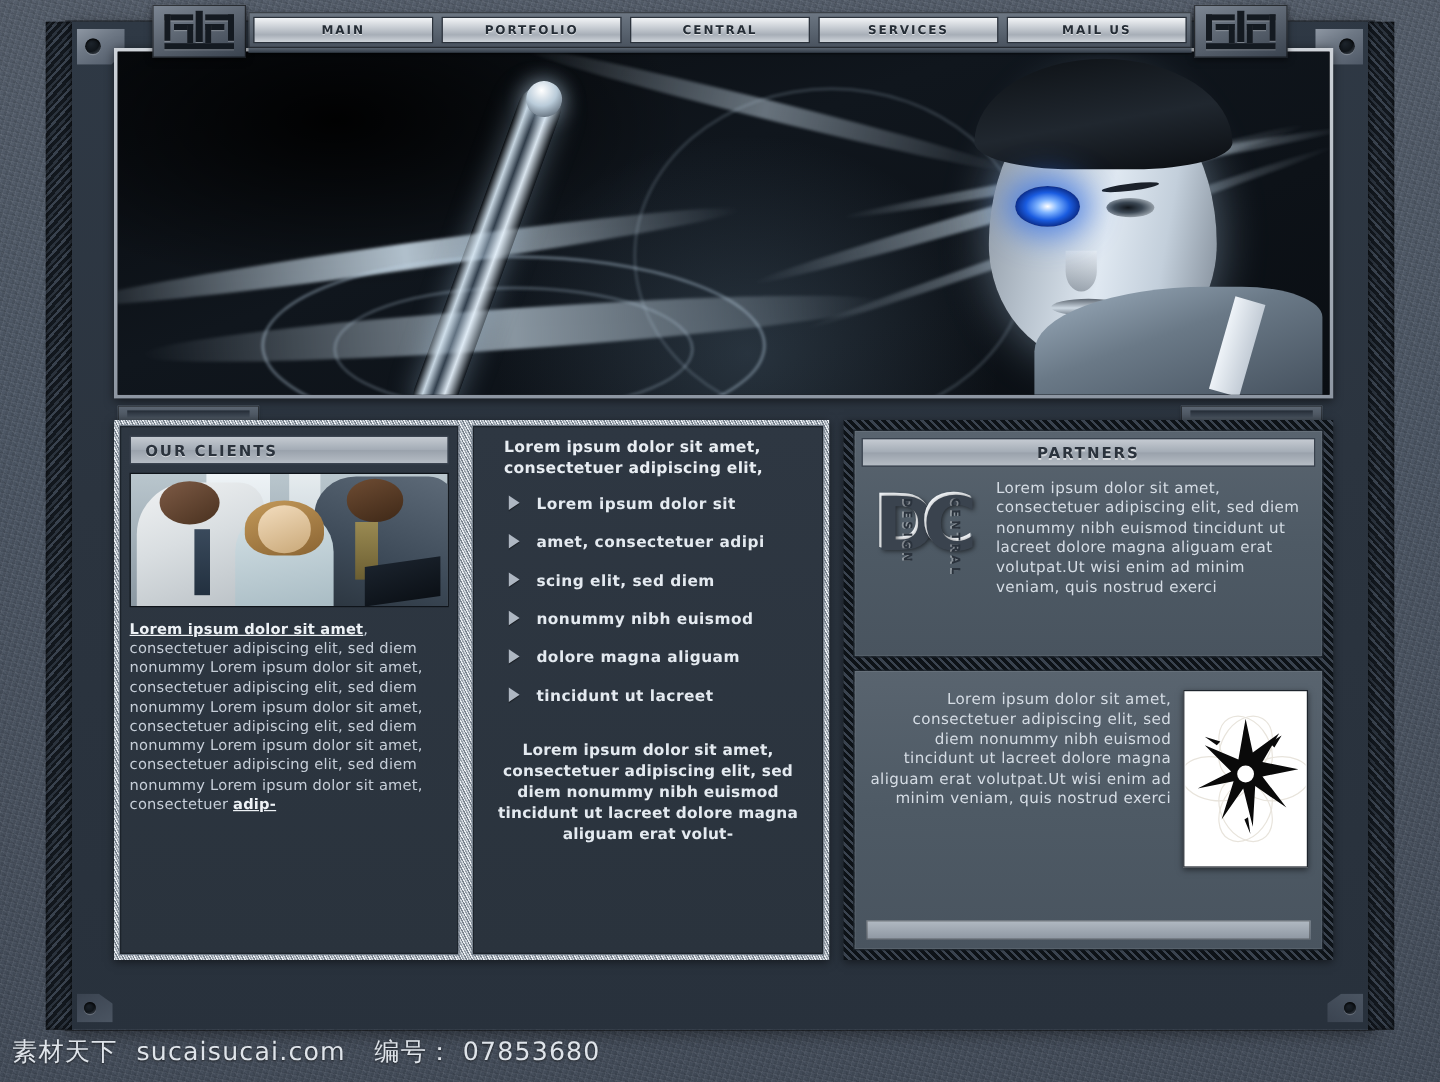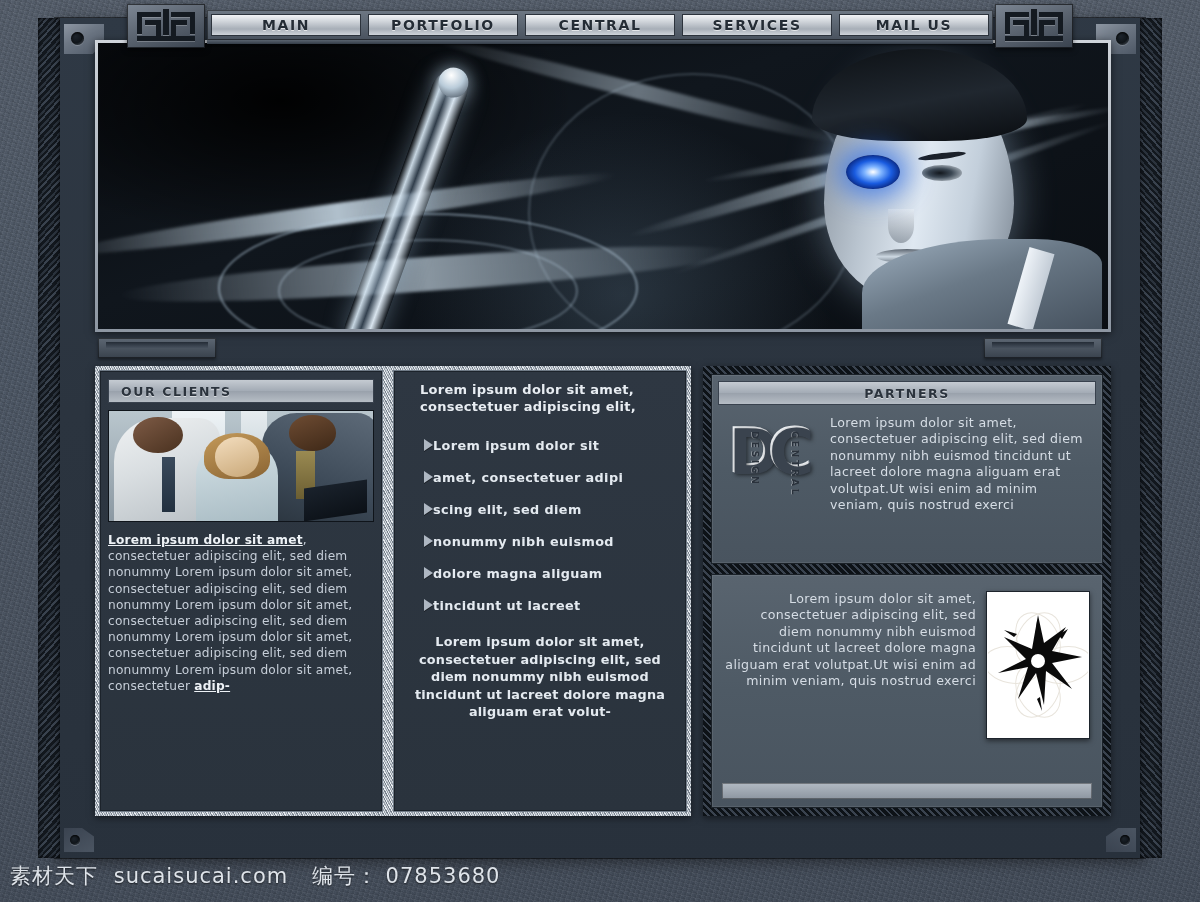--- a/index.html
+++ b/index.html
@@ -134,21 +134,21 @@
   }
   .nav-btn {
     flex: 1;
     height: 22px;
     background: linear-gradient(180deg,#f2f4f6 0%,#cdd2d8 35%,#a7aeb7 70%,#cfd4da 100%);
     border: 1px solid #2c333c;
     display: flex;
     align-items: center;
     justify-content: center;
     font-family: "DejaVu Sans", sans-serif;
-    font-size: 14px;
+    font-size: 10px;
     font-weight: 700;
     letter-spacing: 1.6px;
     color: #242c35;
     text-shadow: 0 1px 0 rgba(255,255,255,.65);
     cursor: pointer;
   }
   #nav-underline {
     position: absolute;
     left: 152px; right: 152px; top: 40px;
     height: 4px;
@@ -277,21 +277,21 @@
   .hero-bracket.l { left: 40px;  width: 118px; }
   .hero-bracket.r { right: 40px; width: 118px; }
   .hero-bracket .slot {
     position: absolute; left: 8px; top: 4px; right: 8px; height: 6px;
     background: linear-gradient(180deg,#242c36,#47515d);
   }
 
   
   #content {
     position: absolute;
-    left: 37px; top: 348px;
+    left: 37px; top: 332px;
     width: 1016px; height: 450px;
     display: flex;
     gap: 12px;
   }
 
   
   #left-group {
     width: 596px;
     display: flex;
     gap: 10px;
@@ -405,21 +405,21 @@
     font-size: 13px;
     font-weight: 700;
     line-height: 17px;
     color: #e8edf2;
     letter-spacing: .25px;
     margin-left: 14px;
   }
   #bullet-list { margin-top: 14px; }
   .bullet-row {
     display: flex;
-    align-items: center;
+    gap: 14px;
     height: 32px;
     padding-left: 18px;
   }
   .arrow {
     width: 0; height: 0;
     border-left: 9px solid #aeb7c2;
     border-top: 6px solid transparent;
     border-bottom: 6px solid transparent;
     filter: drop-shadow(0 1px 0 rgba(0,0,0,.5));
     flex: none;

